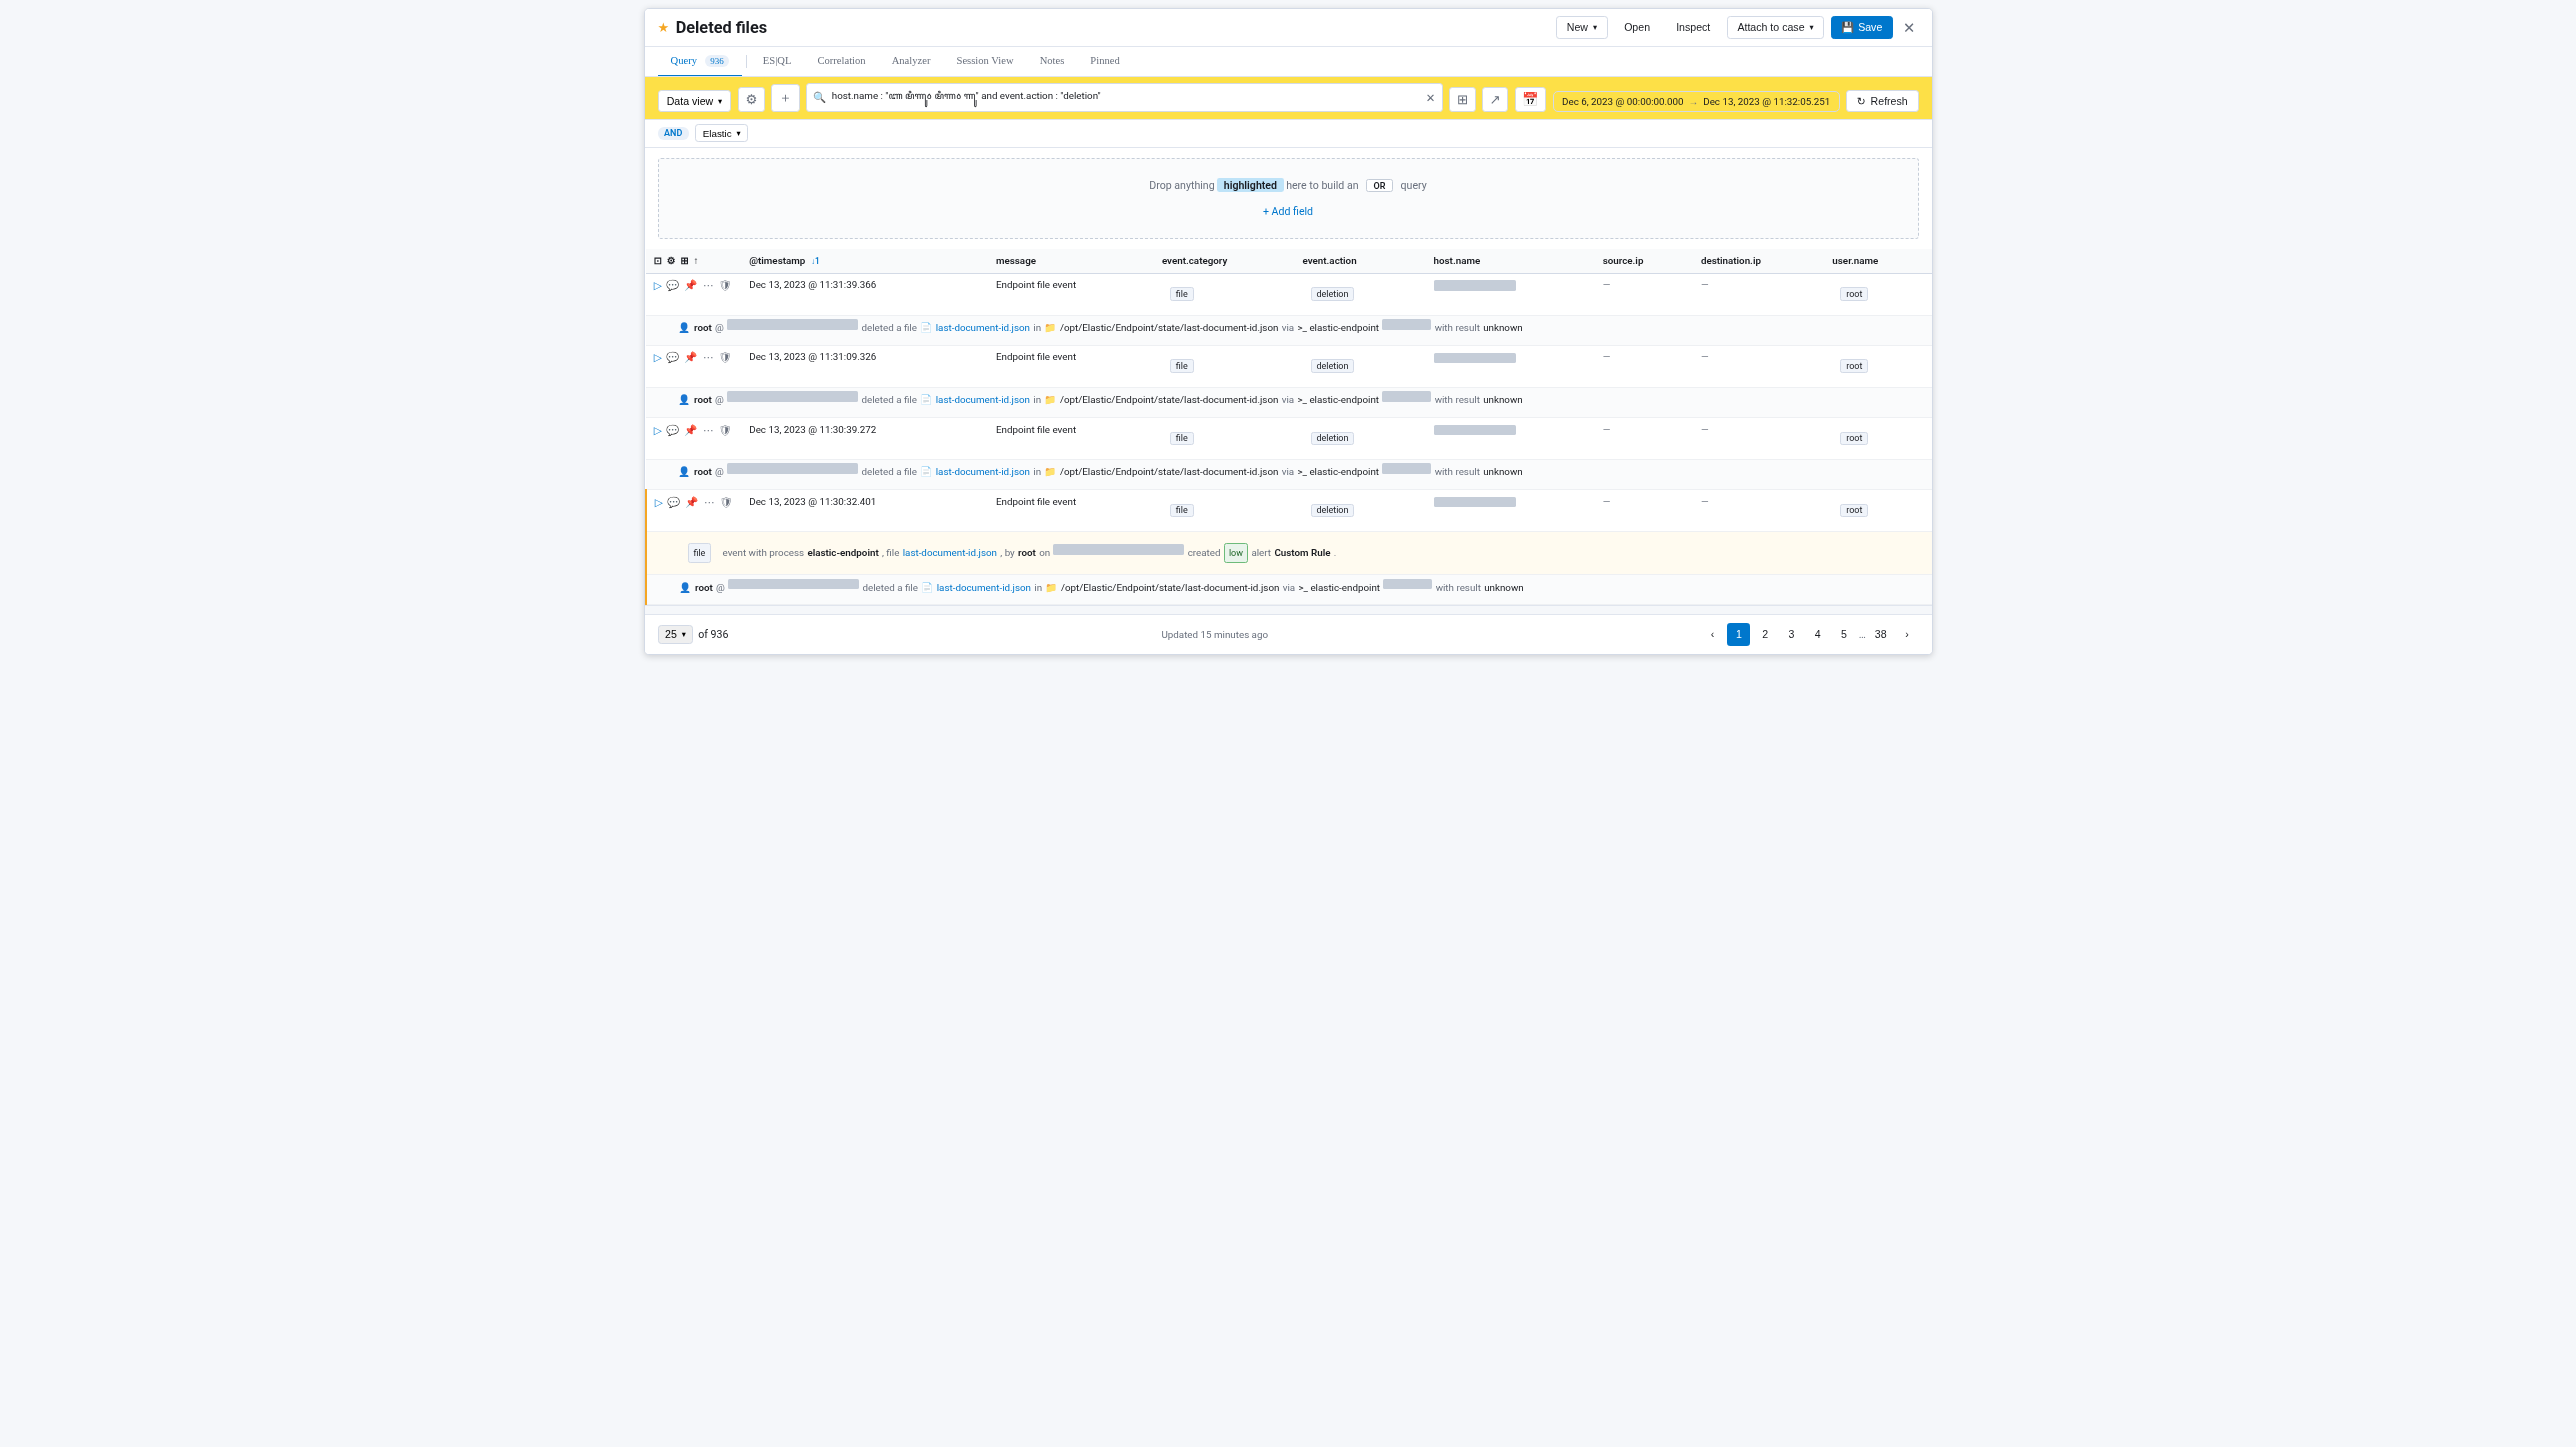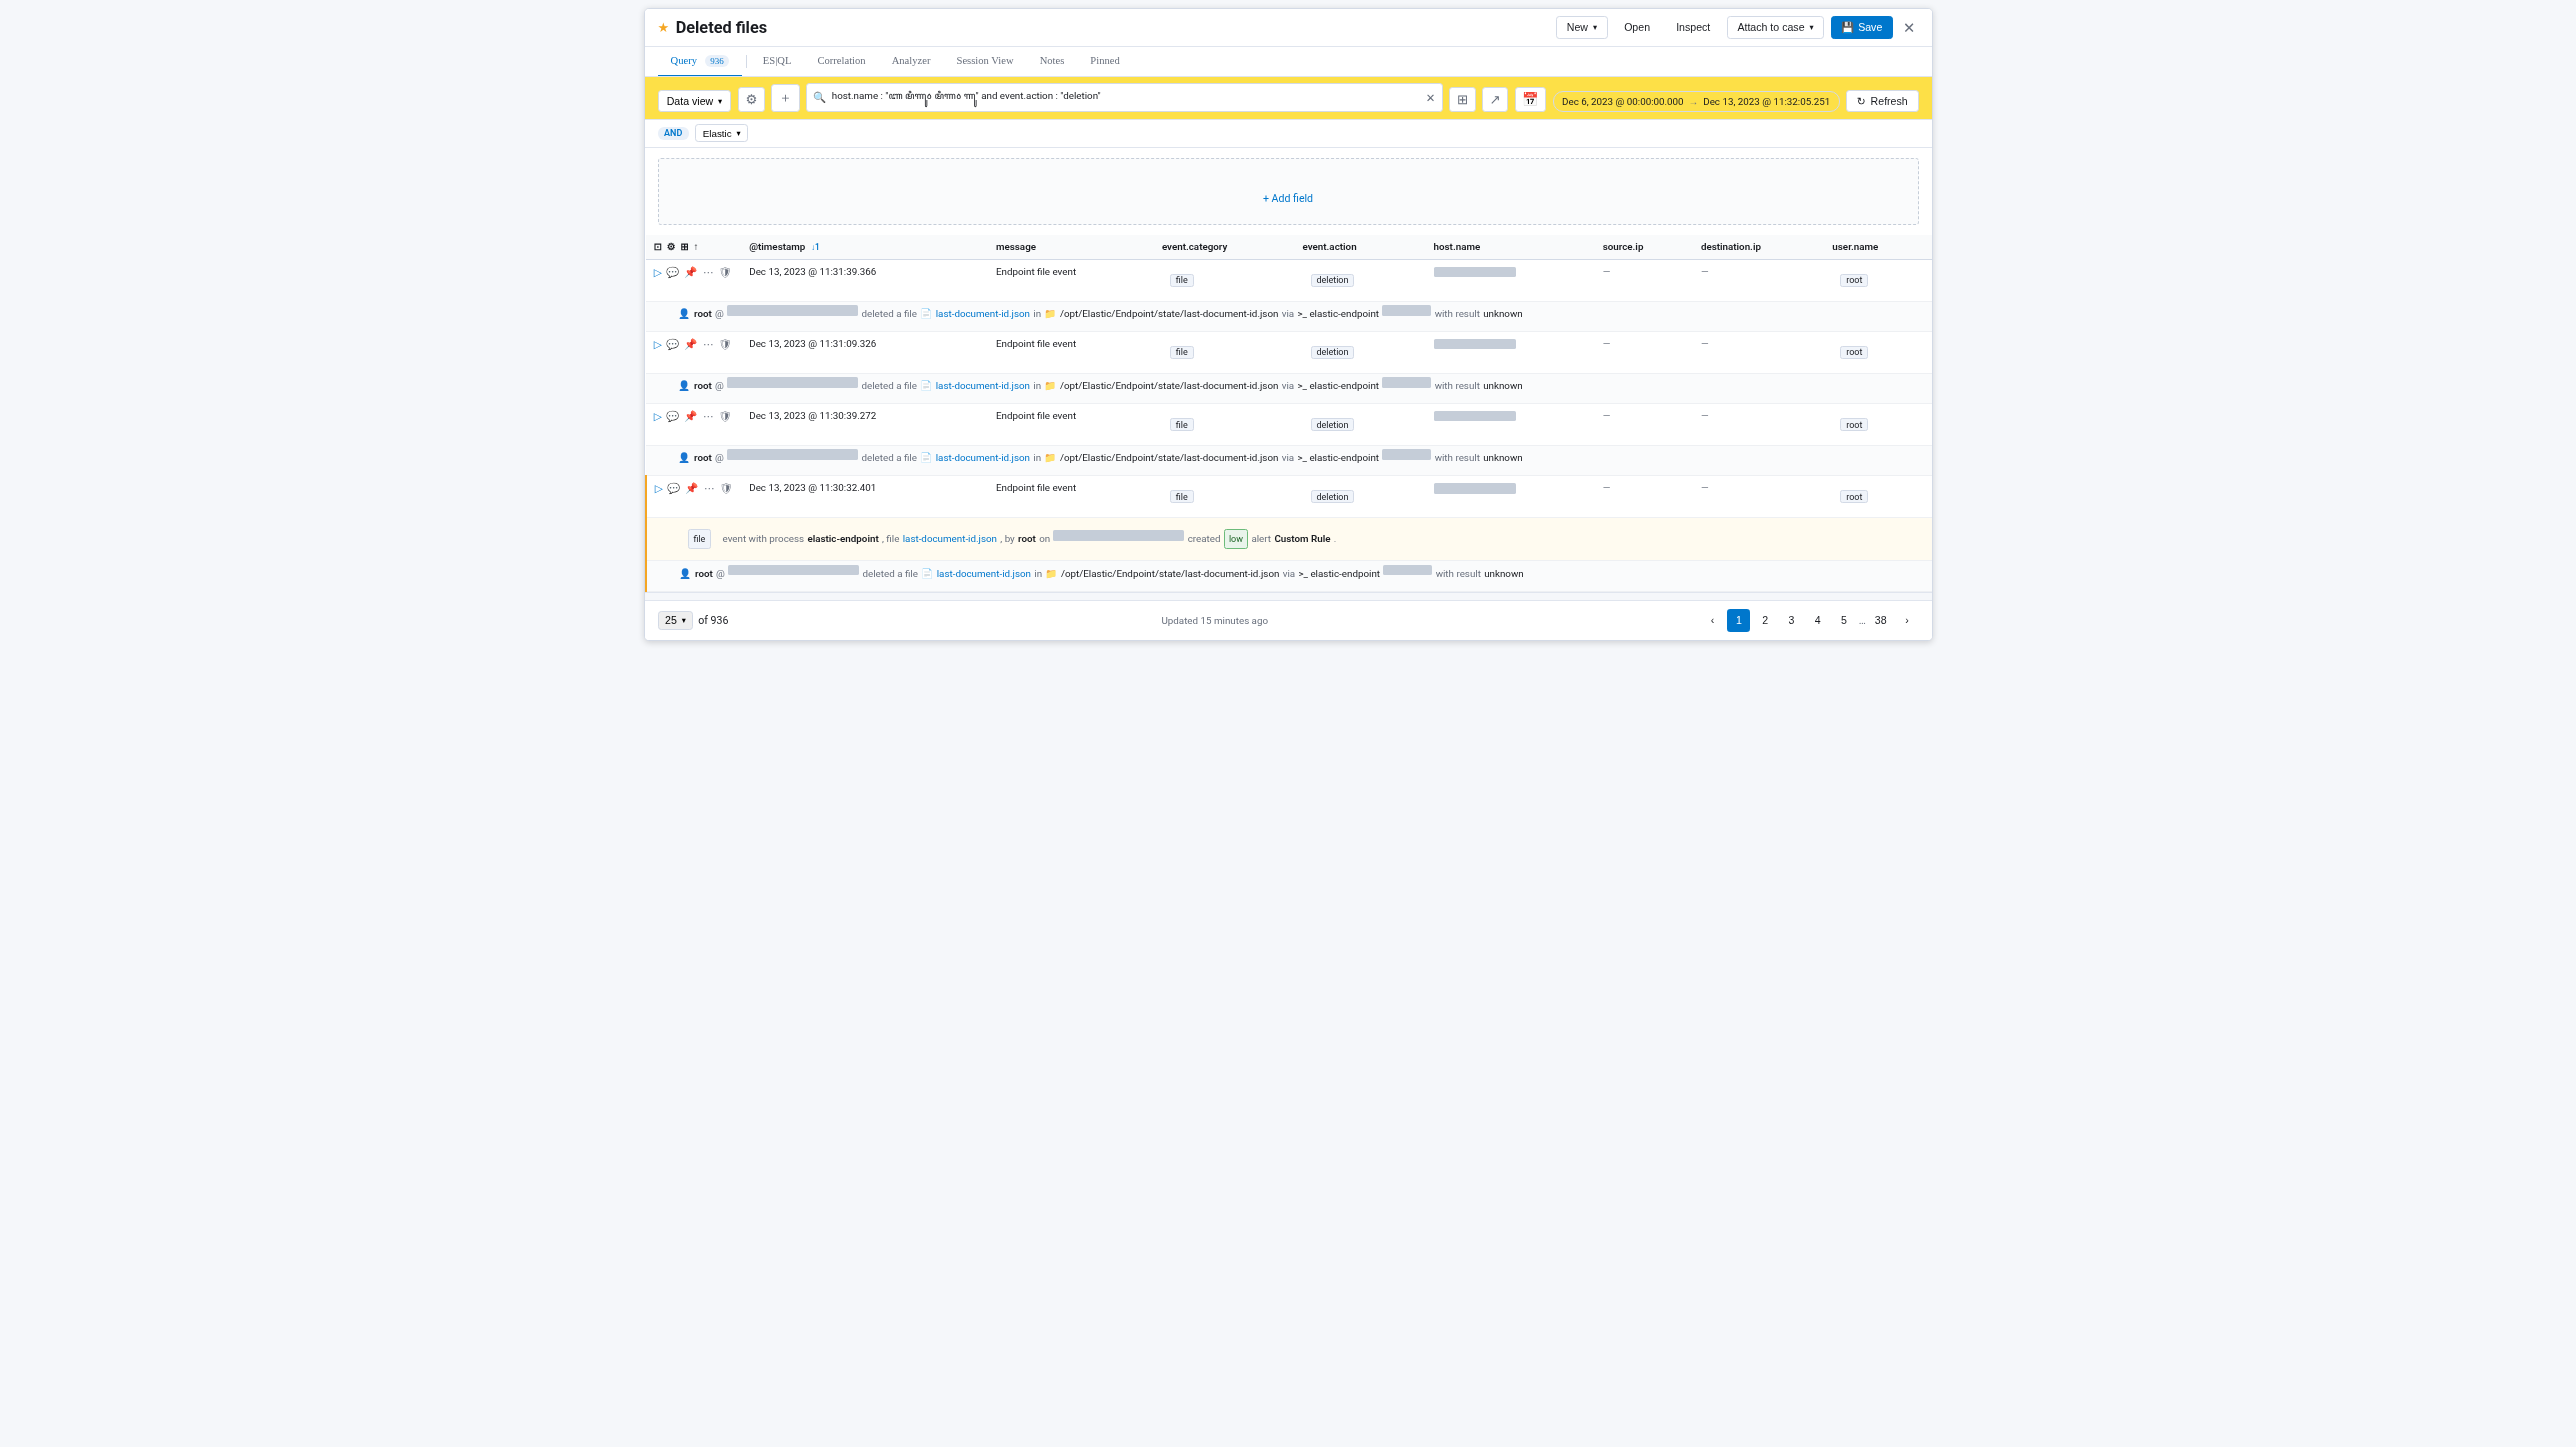--- a/index.html
+++ b/index.html
@@ -27,21 +27,21 @@
     .tab-separator { width: 0.8px; height: 13px; background: #d3dae6; margin: 0 3.3px; }
 
     
     .toolbar { display: flex; align-items: flex-end; padding: 6.5px 13px; gap: 6.5px; border-bottom: 0.8px solid #e0e5ee; background: #fde047; }
     .data-view-btn { display: inline-flex; align-items: center; gap: 3.3px; padding: 4.1px 8.2px; border-radius: 3.3px; border: 0.8px solid #d3dae6; background: #fff; cursor: pointer; font-size: 10.6px; font-weight: 500; }
     .toolbar-icon-btn { padding: 4.1px 6.5px; border-radius: 3.3px; border: 0.8px solid #d3dae6; background: #fff; cursor: pointer; color: #69707d; display: inline-flex; align-items: center; }
     .search-bar { display: flex; align-items: center; flex: 1; border: 0.8px solid #d3dae6; border-radius: 3.3px; padding: 3.3px 6.5px; gap: 4.9px; background: #fff; }
     .search-icon { color: #69707d; }
     .search-text { flex: 1; font-size: 9.8px; color: #1a1c21; white-space: nowrap; overflow: hidden; text-overflow: ellipsis; }
     .search-clear { color: #69707d; cursor: pointer; font-size: 11.4px; }
-    .date-range { display: flex; align-items: center; gap: 4.9px; padding: 4.1px 8.2px; border: 0.8px solid #d3dae6; border-radius: 10px; font-size: 9.8px; color: #1a1c21; white-space: nowrap; }
+    .date-range { display: flex; align-items: center; gap: 4.9px; padding: 4.1px 8.2px; border: 0.8px solid #d3dae6; border-radius: 5px; font-size: 9.8px; color: #1a1c21; white-space: nowrap; }
     .date-arrow { color: #69707d; }
     .refresh-btn { display: inline-flex; align-items: center; gap: 4.9px; padding: 4.1px 9.8px; border-radius: 3.3px; border: 0.8px solid #d3dae6; background: #fff; cursor: pointer; font-size: 10.6px; color: #1a1c21; font-weight: 500; }
 
     
     .filter-bar { display: flex; align-items: center; padding: 4.9px 13px; border-bottom: 0.8px solid #e0e5ee; background: #fff; }
     .and-badge { background: #e9f0f9; color: #0077cc; padding: 1.6px 6.5px; border-radius: 6px; font-size: 9px; font-weight: 600; margin-right: 6.5px; }
     .filter-btn { display: inline-flex; align-items: center; gap: 3.3px; padding: 2.4px 6.5px; border-radius: 3.3px; border: 0.8px solid #d3dae6; background: #fff; cursor: pointer; font-size: 9.8px; }
 
     
     .drop-zone { margin: 9.8px 13px; border: 1.6px dashed #c5cdd8; border-radius: 3.3px; padding: 19.6px 13px; text-align: center; background: #fafbfc; }
@@ -185,20 +185,27 @@
 
   <div class="filter-bar">
     <span class="and-badge">AND</span>
     <button class="filter-btn">
       <span>Elastic</span>
       <span class="chevron">▾</span>
     </button>
   </div>
 
   <div class="drop-zone">
+    <div>
+      <span class="drop-zone-text">Drop anything </span>
+      <span class="drop-zone-highlight">highlighted</span>
+      <span class="drop-zone-text"> here to build an </span>
+      <span class="or-badge">OR</span>
+      <span class="drop-zone-text"> query</span>
+    </div>
     <div style="margin-top:6.5px;">
       <a class="add-field-link">+ Add field</a>
     </div>
   </div>
 
   <div class="table-container">
     <table>
       <thead>
         <tr>
           <th class="col-controls">

